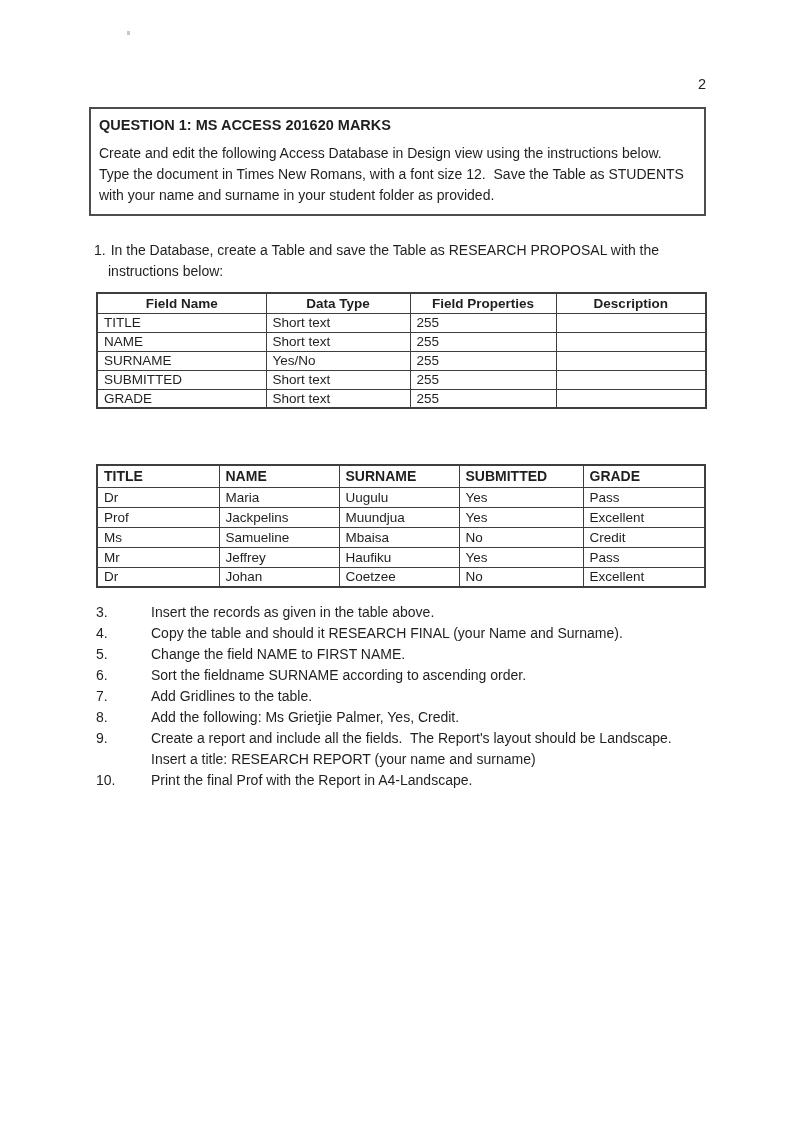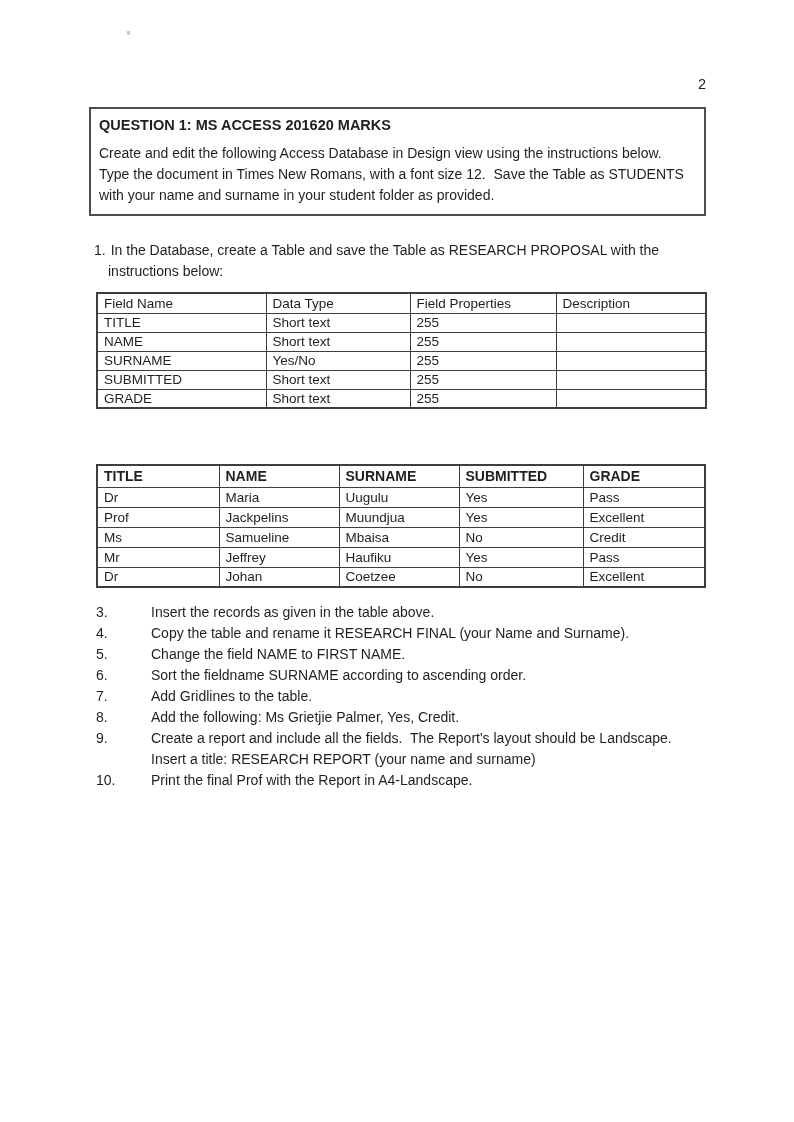--- a/index.html
+++ b/index.html
@@ -82,21 +82,21 @@
     text-align: left;
     vertical-align: middle;
     padding: 0 6px;
     overflow: hidden;
     white-space: nowrap;
   }
   table.doc-table { border: 2px solid #3e3e3e; }
   #design-table { top: 292px; width: 609px; }
   #design-table tr { height: 19px; }
   #design-table tr.head { height: 20px; }
-  #design-table th { font-weight: 400; }
+  #design-table th { font-weight: 700; text-align: center; }
   #records-table { top: 464px; width: 608px; }
   #records-table tr { height: 20px; }
   #records-table tr.head { height: 22px; }
   #records-table th { font-weight: 700; font-size: 14px; }
 
   .instr-list {
     position: absolute;
     left: 96px;
     top: 602px;
     width: 614px;
@@ -232,21 +232,21 @@
   </tbody>
     </table>
 
   <div class="instr-list">
     <div class="instr-item">
       <span class="num">3.</span>
       <span class="txt">Insert the records as given in the table above.</span>
     </div>
     <div class="instr-item">
       <span class="num">4.</span>
-      <span class="txt">Copy the table and rename it RESEARCH FINAL (your Name and Surname).</span>
+      <span class="txt">Copy the table and should it RESEARCH FINAL (your Name and Surname).</span>
     </div>
     <div class="instr-item">
       <span class="num">5.</span>
       <span class="txt">Change the field NAME to FIRST NAME.</span>
     </div>
     <div class="instr-item">
       <span class="num">6.</span>
       <span class="txt">Sort the fieldname SURNAME according to ascending order.</span>
     </div>
     <div class="instr-item">

